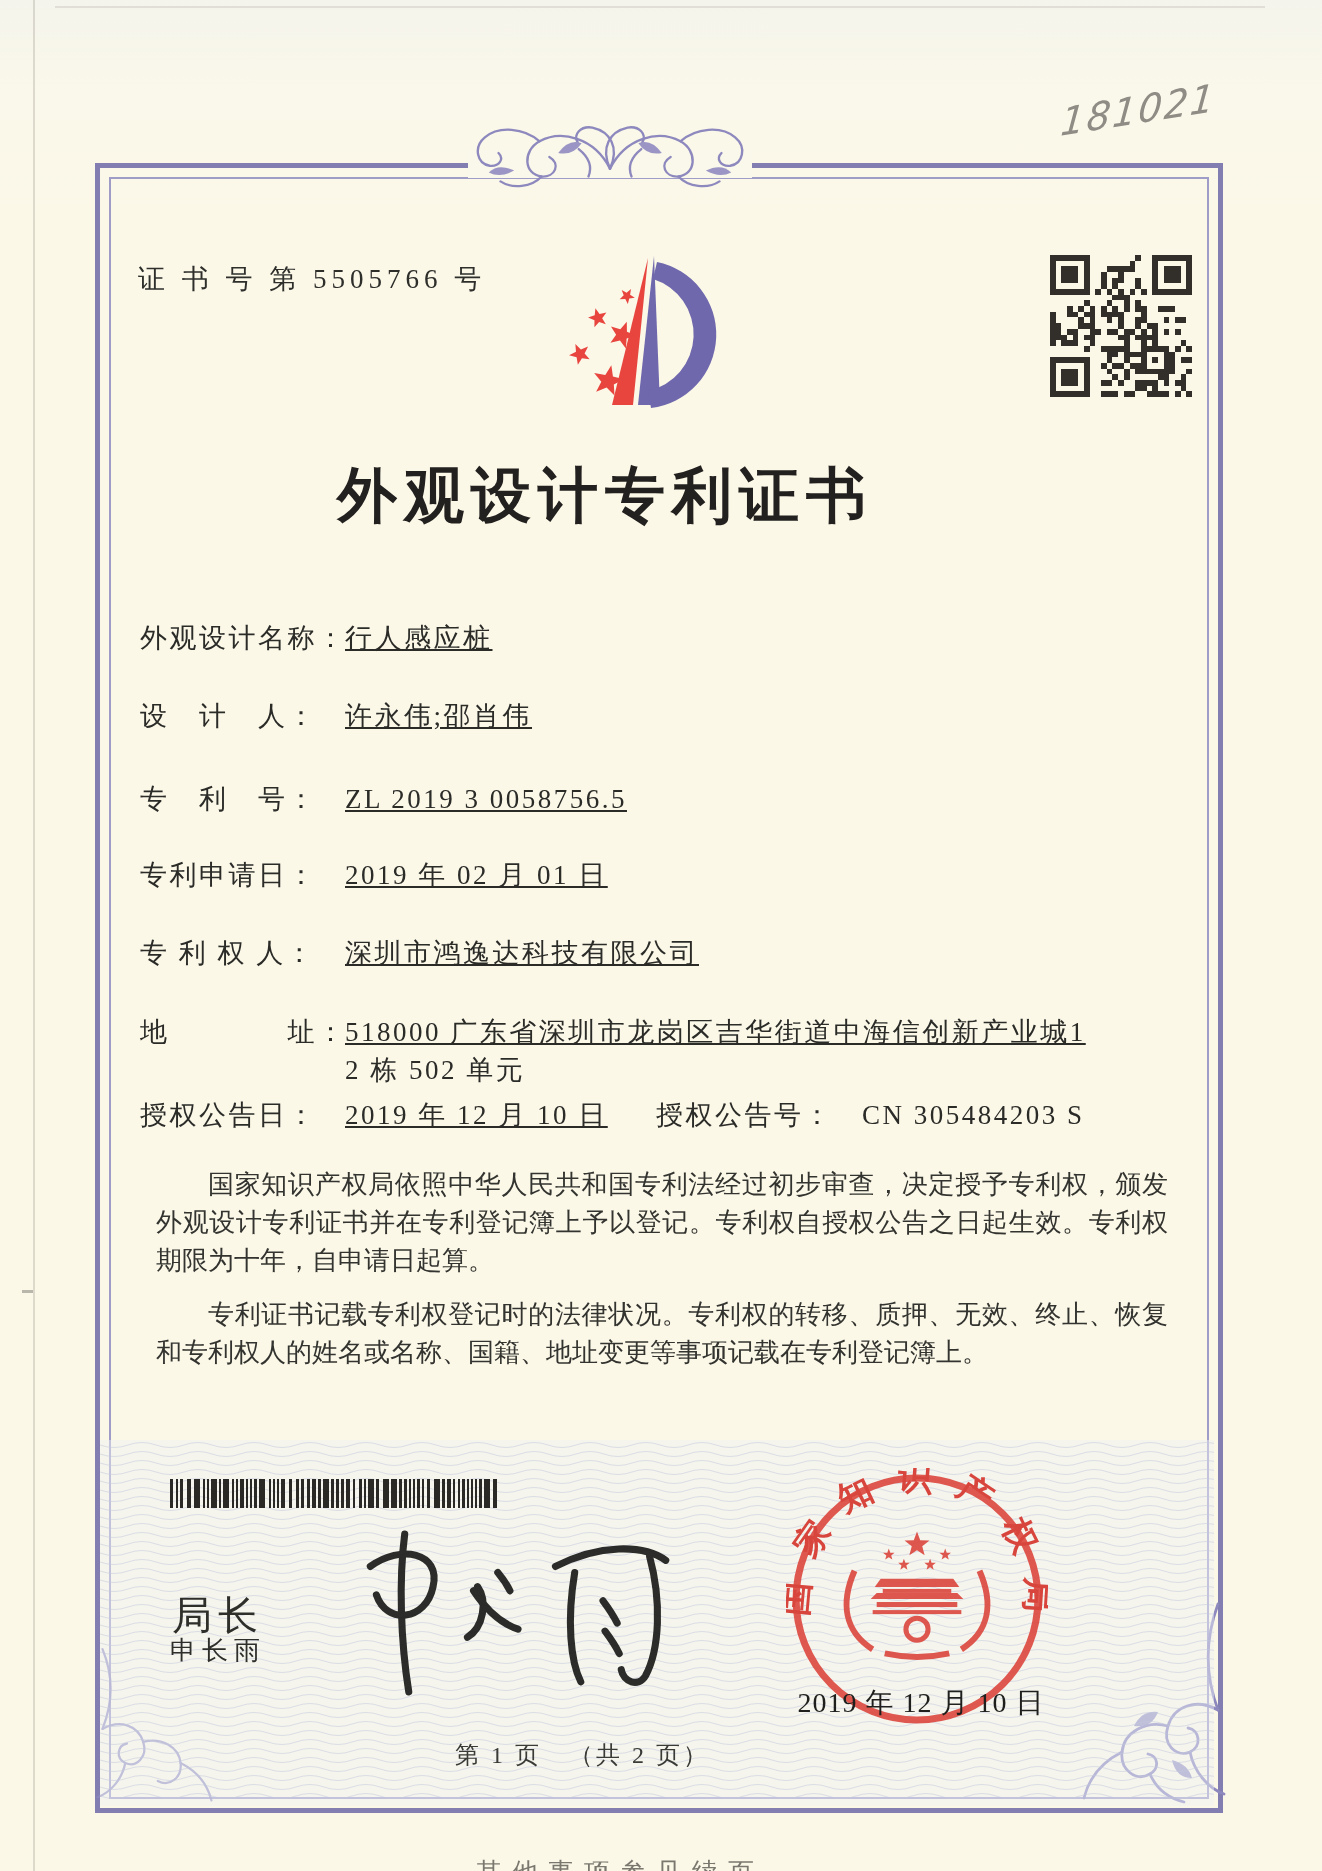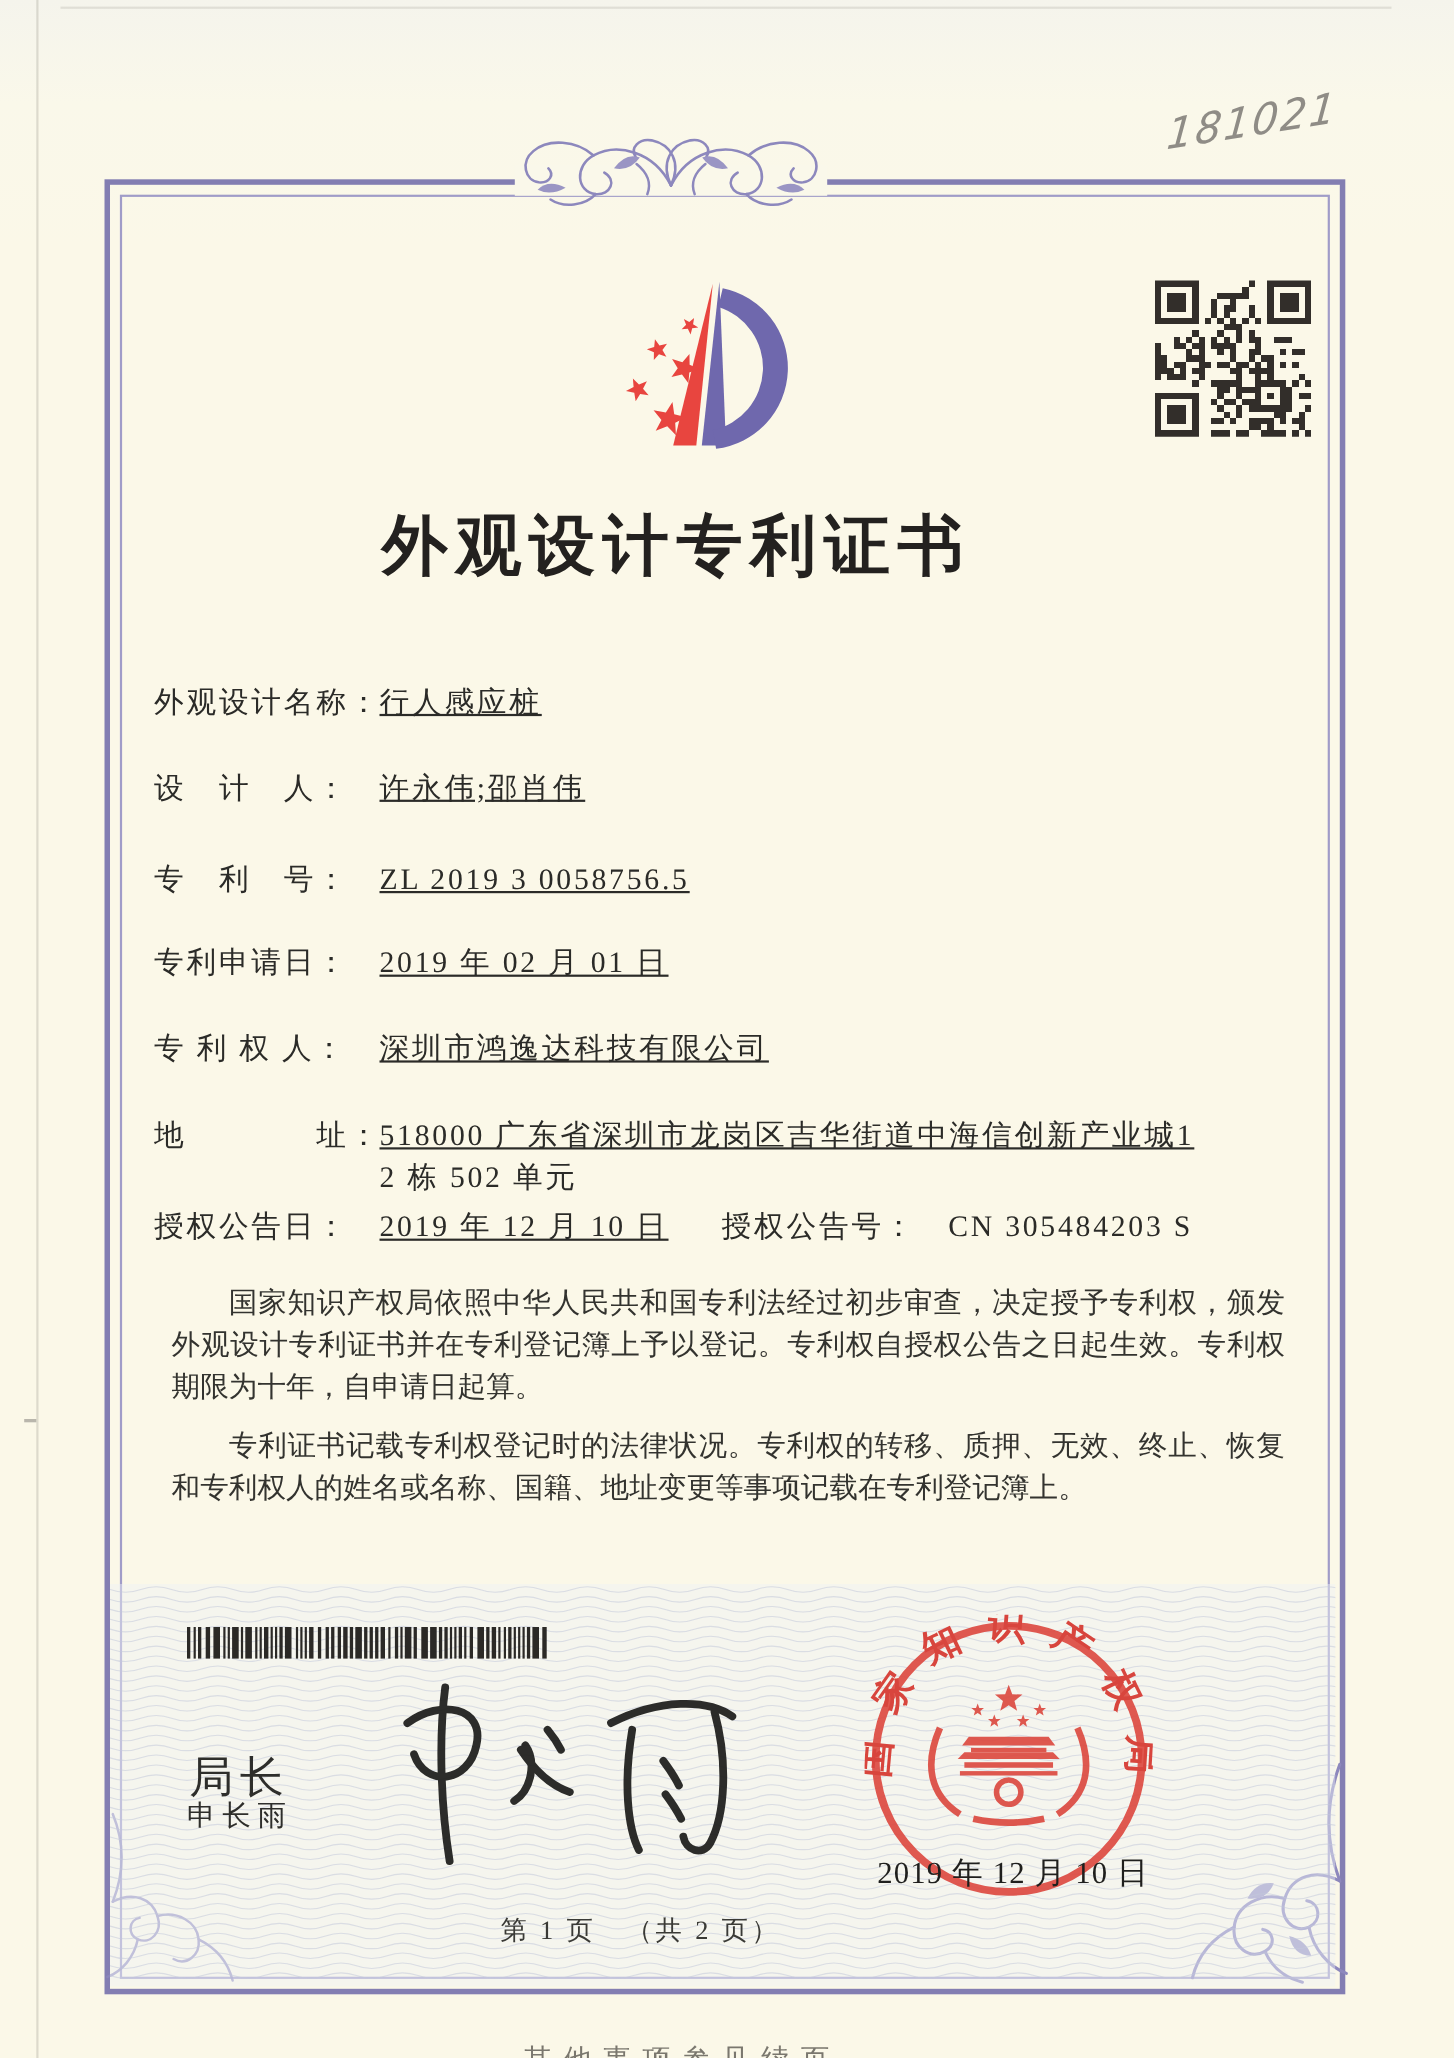--- a/index.html
+++ b/index.html
@@ -17,21 +17,21 @@
   .corner-bl{position:absolute;left:96px;top:1636px;width:122px;height:176px;opacity:.85;
              transform:scaleX(-1);}
   .edge-line-left{position:absolute;left:33px;top:0;width:2px;height:1871px;background:rgba(165,162,152,.35);}
   .edge-line-top{position:absolute;left:55px;top:6px;width:1210px;height:2px;background:rgba(170,167,158,.28);}
   .margin-dash{position:absolute;left:22px;top:1290px;width:11px;height:3px;background:#8d8b83;opacity:.6;}
   
   .handwritten{position:absolute;left:1060px;top:88px;font-family:"DejaVu Sans",sans-serif;
                font-style:italic;font-size:38px;color:#8f8c86;letter-spacing:2px;
                transform:rotate(-9deg) skewX(-14deg);}
   .cert-no{position:absolute;left:138px;top:261px;font-size:27px;letter-spacing:5px;color:#2e2e2b;white-space:nowrap;}
-  .cert-title{position:absolute;left:337px;top:456px;width:546px;text-align:right;
+  .cert-title{position:absolute;left:337px;top:456px;width:546px;text-align:left;
               font-size:60px;font-weight:700;letter-spacing:7px;color:#23211f;white-space:nowrap;}
   .row{position:absolute;left:140px;height:42px;font-size:27px;letter-spacing:2.5px;
        line-height:1.15;white-space:nowrap;color:#2b2b28;}
   .row .val{position:absolute;left:205px;top:0;text-decoration:underline;}
   .row .valline2{position:absolute;left:205px;top:38px;}
   .row .lbl2{position:absolute;left:516px;top:0;}
   .row .val2b{position:absolute;left:722px;top:0;}
   .paras{position:absolute;left:140px;top:1150px;width:1044px;font-size:26px;line-height:38px;
          text-align:justify;color:#33332f;}
   .paras p{margin:16px;text-indent:2em;}
@@ -141,20 +141,21 @@
       <path d="M0 293 q14 5 28 0 q14 -5 28 0 q14 5 28 0 q14 -5 28 0 q14 5 28 0 q14 -5 28 0 q14 5 28 0 q14 -5 28 0 q14 5 28 0 q14 -5 28 0 q14 5 28 0 q14 -5 28 0 q14 5 28 0 q14 -5 28 0 q14 5 28 0 q14 -5 28 0 q14 5 28 0 q14 -5 28 0 q14 5 28 0 q14 -5 28 0 q14 5 28 0 q14 -5 28 0 q14 5 28 0 q14 -5 28 0 q14 5 28 0 q14 -5 28 0 q14 5 28 0 q14 -5 28 0 q14 5 28 0 q14 -5 28 0 q14 5 28 0 q14 -5 28 0 q14 5 28 0 q14 -5 28 0 q14 5 28 0 q14 -5 28 0 q14 5 28 0 q14 -5 28 0 q14 5 28 0 q14 -5 28 0" stroke="#c3c8da" stroke-width="1" fill="none" opacity="0.55"></path>
       <path d="M0 302 q14 5 28 0 q14 -5 28 0 q14 5 28 0 q14 -5 28 0 q14 5 28 0 q14 -5 28 0 q14 5 28 0 q14 -5 28 0 q14 5 28 0 q14 -5 28 0 q14 5 28 0 q14 -5 28 0 q14 5 28 0 q14 -5 28 0 q14 5 28 0 q14 -5 28 0 q14 5 28 0 q14 -5 28 0 q14 5 28 0 q14 -5 28 0 q14 5 28 0 q14 -5 28 0 q14 5 28 0 q14 -5 28 0 q14 5 28 0 q14 -5 28 0 q14 5 28 0 q14 -5 28 0 q14 5 28 0 q14 -5 28 0 q14 5 28 0 q14 -5 28 0 q14 5 28 0 q14 -5 28 0 q14 5 28 0 q14 -5 28 0 q14 5 28 0 q14 -5 28 0 q14 5 28 0 q14 -5 28 0" stroke="#c3c8da" stroke-width="1" fill="none" opacity="0.55"></path>
       <path d="M0 311 q14 5 28 0 q14 -5 28 0 q14 5 28 0 q14 -5 28 0 q14 5 28 0 q14 -5 28 0 q14 5 28 0 q14 -5 28 0 q14 5 28 0 q14 -5 28 0 q14 5 28 0 q14 -5 28 0 q14 5 28 0 q14 -5 28 0 q14 5 28 0 q14 -5 28 0 q14 5 28 0 q14 -5 28 0 q14 5 28 0 q14 -5 28 0 q14 5 28 0 q14 -5 28 0 q14 5 28 0 q14 -5 28 0 q14 5 28 0 q14 -5 28 0 q14 5 28 0 q14 -5 28 0 q14 5 28 0 q14 -5 28 0 q14 5 28 0 q14 -5 28 0 q14 5 28 0 q14 -5 28 0 q14 5 28 0 q14 -5 28 0 q14 5 28 0 q14 -5 28 0 q14 5 28 0 q14 -5 28 0" stroke="#c3c8da" stroke-width="1" fill="none" opacity="0.55"></path>
       <path d="M0 320 q14 5 28 0 q14 -5 28 0 q14 5 28 0 q14 -5 28 0 q14 5 28 0 q14 -5 28 0 q14 5 28 0 q14 -5 28 0 q14 5 28 0 q14 -5 28 0 q14 5 28 0 q14 -5 28 0 q14 5 28 0 q14 -5 28 0 q14 5 28 0 q14 -5 28 0 q14 5 28 0 q14 -5 28 0 q14 5 28 0 q14 -5 28 0 q14 5 28 0 q14 -5 28 0 q14 5 28 0 q14 -5 28 0 q14 5 28 0 q14 -5 28 0 q14 5 28 0 q14 -5 28 0 q14 5 28 0 q14 -5 28 0 q14 5 28 0 q14 -5 28 0 q14 5 28 0 q14 -5 28 0 q14 5 28 0 q14 -5 28 0 q14 5 28 0 q14 -5 28 0 q14 5 28 0 q14 -5 28 0" stroke="#c3c8da" stroke-width="1" fill="none" opacity="0.55"></path>
       <path d="M0 329 q14 5 28 0 q14 -5 28 0 q14 5 28 0 q14 -5 28 0 q14 5 28 0 q14 -5 28 0 q14 5 28 0 q14 -5 28 0 q14 5 28 0 q14 -5 28 0 q14 5 28 0 q14 -5 28 0 q14 5 28 0 q14 -5 28 0 q14 5 28 0 q14 -5 28 0 q14 5 28 0 q14 -5 28 0 q14 5 28 0 q14 -5 28 0 q14 5 28 0 q14 -5 28 0 q14 5 28 0 q14 -5 28 0 q14 5 28 0 q14 -5 28 0 q14 5 28 0 q14 -5 28 0 q14 5 28 0 q14 -5 28 0 q14 5 28 0 q14 -5 28 0 q14 5 28 0 q14 -5 28 0 q14 5 28 0 q14 -5 28 0 q14 5 28 0 q14 -5 28 0 q14 5 28 0 q14 -5 28 0" stroke="#c3c8da" stroke-width="1" fill="none" opacity="0.55"></path>
       <path d="M0 338 q14 5 28 0 q14 -5 28 0 q14 5 28 0 q14 -5 28 0 q14 5 28 0 q14 -5 28 0 q14 5 28 0 q14 -5 28 0 q14 5 28 0 q14 -5 28 0 q14 5 28 0 q14 -5 28 0 q14 5 28 0 q14 -5 28 0 q14 5 28 0 q14 -5 28 0 q14 5 28 0 q14 -5 28 0 q14 5 28 0 q14 -5 28 0 q14 5 28 0 q14 -5 28 0 q14 5 28 0 q14 -5 28 0 q14 5 28 0 q14 -5 28 0 q14 5 28 0 q14 -5 28 0 q14 5 28 0 q14 -5 28 0 q14 5 28 0 q14 -5 28 0 q14 5 28 0 q14 -5 28 0 q14 5 28 0 q14 -5 28 0 q14 5 28 0 q14 -5 28 0 q14 5 28 0 q14 -5 28 0" stroke="#c3c8da" stroke-width="1" fill="none" opacity="0.55"></path>
       <path d="M0 347 q14 5 28 0 q14 -5 28 0 q14 5 28 0 q14 -5 28 0 q14 5 28 0 q14 -5 28 0 q14 5 28 0 q14 -5 28 0 q14 5 28 0 q14 -5 28 0 q14 5 28 0 q14 -5 28 0 q14 5 28 0 q14 -5 28 0 q14 5 28 0 q14 -5 28 0 q14 5 28 0 q14 -5 28 0 q14 5 28 0 q14 -5 28 0 q14 5 28 0 q14 -5 28 0 q14 5 28 0 q14 -5 28 0 q14 5 28 0 q14 -5 28 0 q14 5 28 0 q14 -5 28 0 q14 5 28 0 q14 -5 28 0 q14 5 28 0 q14 -5 28 0 q14 5 28 0 q14 -5 28 0 q14 5 28 0 q14 -5 28 0 q14 5 28 0 q14 -5 28 0 q14 5 28 0 q14 -5 28 0" stroke="#c3c8da" stroke-width="1" fill="none" opacity="0.55"></path>
       <path d="M0 356 q14 5 28 0 q14 -5 28 0 q14 5 28 0 q14 -5 28 0 q14 5 28 0 q14 -5 28 0 q14 5 28 0 q14 -5 28 0 q14 5 28 0 q14 -5 28 0 q14 5 28 0 q14 -5 28 0 q14 5 28 0 q14 -5 28 0 q14 5 28 0 q14 -5 28 0 q14 5 28 0 q14 -5 28 0 q14 5 28 0 q14 -5 28 0 q14 5 28 0 q14 -5 28 0 q14 5 28 0 q14 -5 28 0 q14 5 28 0 q14 -5 28 0 q14 5 28 0 q14 -5 28 0 q14 5 28 0 q14 -5 28 0 q14 5 28 0 q14 -5 28 0 q14 5 28 0 q14 -5 28 0 q14 5 28 0 q14 -5 28 0 q14 5 28 0 q14 -5 28 0 q14 5 28 0 q14 -5 28 0" stroke="#c3c8da" stroke-width="1" fill="none" opacity="0.55"></path>
     </svg>
 
+  <div class="cert-no">证 书 号 第 5505766 号</div>
 
   <svg class="logo" viewBox="0 0 190 205">
     <polygon points="109,51 93,200 115,200" fill="#6f68ad"></polygon>
     <path d="M 112 57 A 74 74 0 0 1 106 203 L 103 186 A 58 58 0 0 0 108 74 Z" fill="#6f68ad"></path>
     <polygon points="103,53 67,200 88,200" fill="#e8453f"></polygon>
     <g id="logo-stars">
         <polygon points="82.0,83.0 84.0,88.3 89.6,88.5 85.2,92.0 86.7,97.5 82.0,94.4 77.3,97.5 78.8,92.0 74.4,88.5 80.0,88.3" fill="#e8453f" transform="rotate(30 82 91)"></polygon>
         <polygon points="53.0,103.0 55.5,109.6 62.5,109.9 57.0,114.3 58.9,121.1 53.0,117.2 47.1,121.1 49.0,114.3 43.5,109.9 50.5,109.6" fill="#e8453f" transform="rotate(-15 53 113)"></polygon>
         <polygon points="77.0,116.0 80.5,125.2 90.3,125.7 82.6,131.8 85.2,141.3 77.0,135.9 68.8,141.3 71.4,131.8 63.7,125.7 73.5,125.2" fill="#e8453f" transform="rotate(20 77 130)"></polygon>
         <polygon points="35.0,138.0 37.7,145.3 45.5,145.6 39.4,150.4 41.5,157.9 35.0,153.6 28.5,157.9 30.6,150.4 24.5,145.6 32.3,145.3" fill="#e8453f" transform="rotate(-25 35 149)"></polygon>

